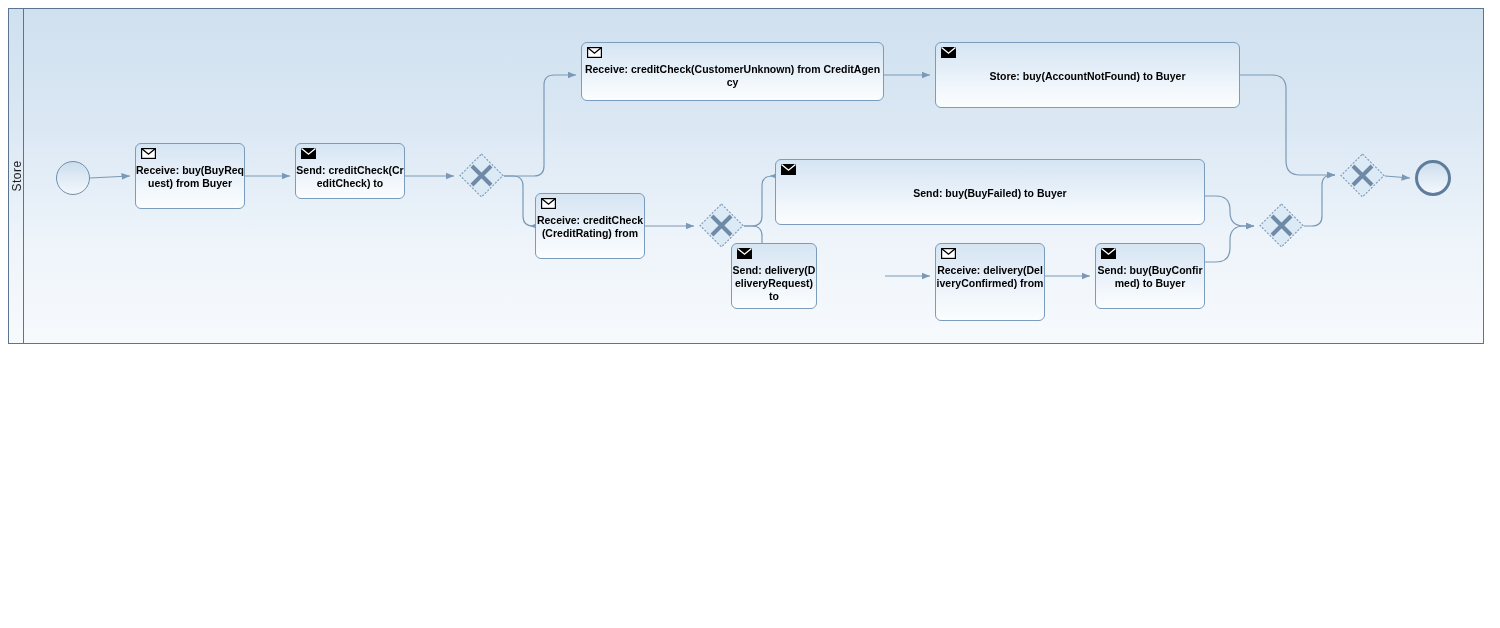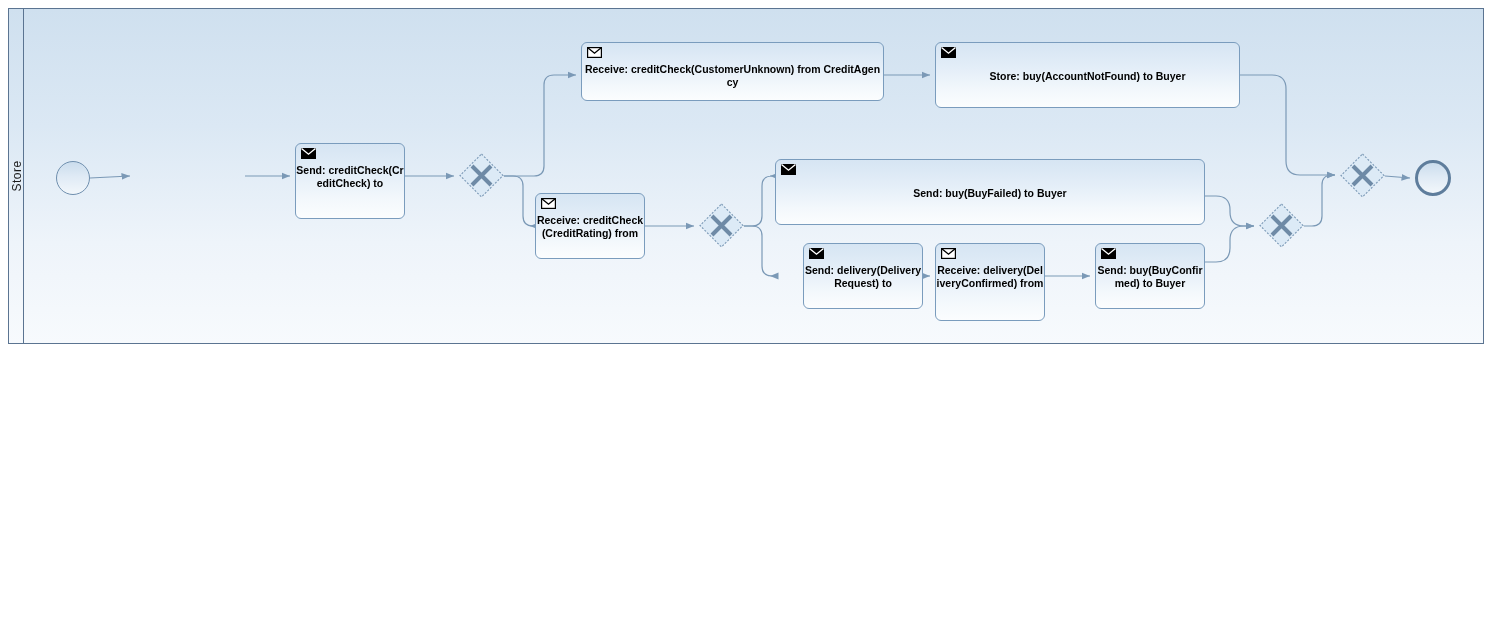--- a/index.html
+++ b/index.html
@@ -124,22 +124,29 @@
 
     <path class="flow" d="M1205,262 L1216,262 Q1230,262 1230,248 L1230,240 Q1230,226 1244,226 L1254,226" marker-end="url(#arw)"></path>
 
     <path class="flow" d="M1304,226 L1312,226 Q1322,226 1322,216 L1322,185 Q1322,175 1332,175 L1335,175" marker-end="url(#arw)"></path>
 
     <path class="flow" d="M1385,176 L1410,178" marker-end="url(#arw)"></path>
   </svg>
 
   <div class="event start" id="n-start" style="left: 56px; top: 161px; width: 34px; height: 34px;"></div>
 
-
-  <div class="task" id="n-task_send_creditcheck" style="left: 295px; top: 143px; width: 110px; height: 76px;">
+  <div class="task" id="n-task_receive_buyrequest" style="left: 135px; top: 143px; width: 110px; height: 66px;">
+    <svg class="msg-icon" viewBox="0 0 15 11">
+      <rect x="0.5" y="0.5" width="14" height="10" fill="#ffffff" stroke="#000000" stroke-width="1.4"></rect>
+      <path d="M0.5,0.5 L7.5,6.2 L14.5,0.5" fill="none" stroke="#000000" stroke-width="1.4"></path>
+    </svg>
+    <div class="task-label" style="top: 20px;">Receive: buy(BuyRequest) from Buyer</div>
+  </div>
+
+  <div class="task" id="n-task_send_creditcheck" style="left: 295px; top: 143px; width: 110px; height: 56px;">
     <svg class="msg-icon" viewBox="0 0 15 11">
       <rect x="0.5" y="0.5" width="14" height="10" fill="#000000" stroke="#000000" stroke-width="1.4"></rect>
       <path d="M0.5,0.5 L7.5,6.2 L14.5,0.5" fill="none" stroke="#ffffff" stroke-width="1.4"></path>
     </svg>
     <div class="task-label" style="top: 20px;">Send: creditCheck(CreditCheck) to</div>
   </div>
 
   <div class="task" id="n-task_receive_customerunknown" style="left: 581px; top: 42px; width: 303px; height: 59px;">
     <svg class="msg-icon" viewBox="0 0 15 11">
       <rect x="0.5" y="0.5" width="14" height="10" fill="#ffffff" stroke="#000000" stroke-width="1.4"></rect>
@@ -165,21 +172,21 @@
   </div>
 
   <div class="task" id="n-task_send_buyfailed" style="left: 775px; top: 143px; width: 430px; height: 66px; margin-top: 16px;">
     <svg class="msg-icon" viewBox="0 0 15 11">
       <rect x="0.5" y="0.5" width="14" height="10" fill="#000000" stroke="#000000" stroke-width="1.4"></rect>
       <path d="M0.5,0.5 L7.5,6.2 L14.5,0.5" fill="none" stroke="#ffffff" stroke-width="1.4"></path>
     </svg>
     <div class="task-label" style="top: 27px;">Send: buy(BuyFailed) to Buyer</div>
   </div>
 
-  <div class="task" id="n-task_send_deliveryrequest" style="left: 803px; top: 243px; width: 120px; height: 66px; padding-left: 8px;">
+  <div class="task" id="n-task_send_deliveryrequest" style="left: 731px; top: 243px; width: 86px; height: 66px; padding-left: 8px;">
     <svg class="msg-icon" viewBox="0 0 15 11">
       <rect x="0.5" y="0.5" width="14" height="10" fill="#000000" stroke="#000000" stroke-width="1.4"></rect>
       <path d="M0.5,0.5 L7.5,6.2 L14.5,0.5" fill="none" stroke="#ffffff" stroke-width="1.4"></path>
     </svg>
     <div class="task-label" style="top: 20px;">Send: delivery(DeliveryRequest) to</div>
   </div>
 
   <div class="task" id="n-task_receive_deliveryconfirmed" style="left: 935px; top: 243px; width: 110px; height: 78px;">
     <svg class="msg-icon" viewBox="0 0 15 11">
       <rect x="0.5" y="0.5" width="14" height="10" fill="#ffffff" stroke="#000000" stroke-width="1.4"></rect>

